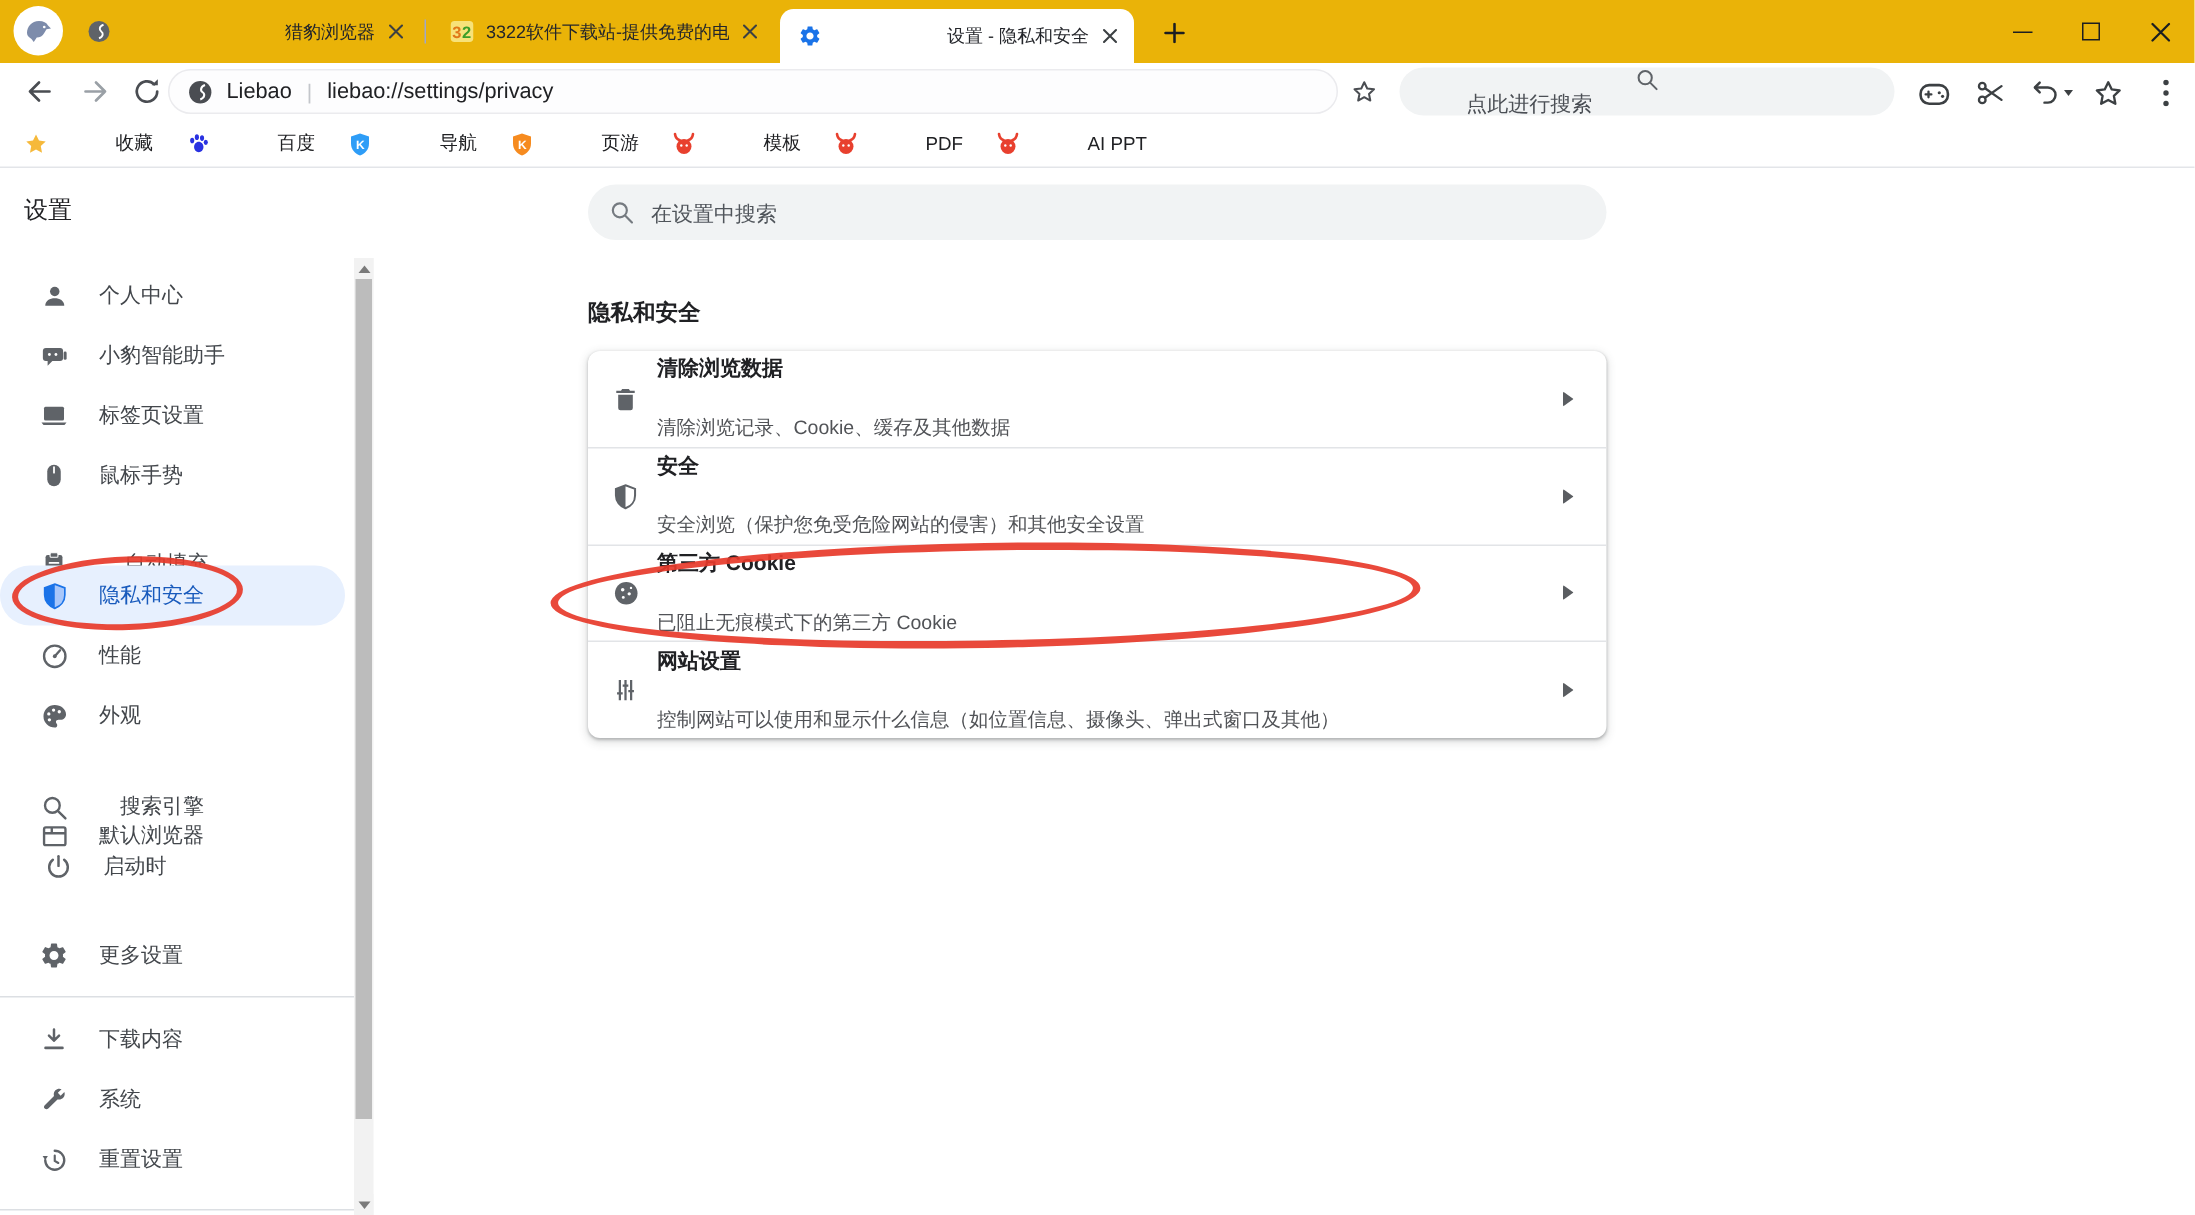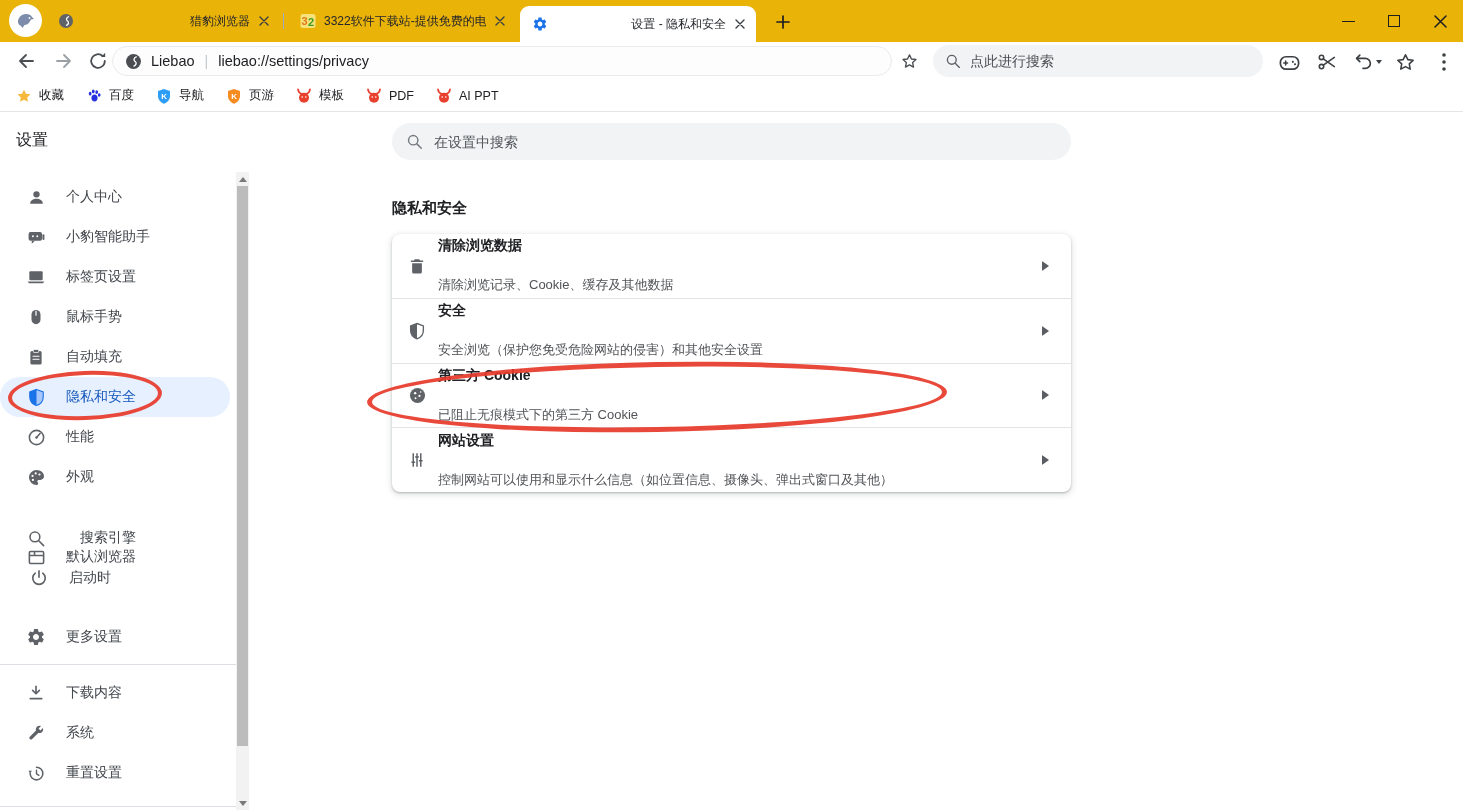--- a/index.html
+++ b/index.html
@@ -23,30 +23,30 @@
   .wc-maxbox { width:12px; height:12px; border:1.4px solid #1c1e21; }
   .wc-minline { width:13px; height:0; border-top:1.6px solid #1c1e21; }
 
   
   #toolbar { position:absolute; left:0; top:42px; width:1463px; height:38px; background:#fff; }
   .navbtn { position:absolute; top:7px; width:24px; height:24px; display:flex; align-items:center; justify-content:center; }
   #omnibox { position:absolute; left:112px; top:4px; width:780px; height:30px; border:1px solid #ebebee; border-radius:16px;
     background:#fdfdfe; display:flex; align-items:center; padding:0 12px; font-size:14.5px; color:#202124; }
   #omnibox .sep { color:#c3c6cb; margin:0 10px; font-size:14px; }
   #searchbox { position:absolute; left:933px; top:3px; width:330px; height:32px; border-radius:16px; background:#f1f3f4;
-    display:flex; align-items:center; padding:0 12px; }
+    display:flex; align-items:center; padding:0 12px;flex-direction:column; }
   #searchbox input { border:none; outline:none; background:transparent; font-size:14px; color:#3c4043; margin-left:9px; width:250px;
     font-family:inherit; }
   #searchbox input::placeholder { color:#4b4f55; opacity:1; }
   .tbicon { position:absolute; top:7px; width:26px; height:26px; display:flex; align-items:center; justify-content:center; }
 
   
   #bookmarks { position:absolute; left:0; top:80px; width:1463px; height:32px; background:#fff;
     border-bottom:1px solid #e3e5e9; display:flex; align-items:center; padding-left:16px; }
-  .bmitem { display:flex; align-items:center; margin-right:22px; font-size:12.5px; color:#202124; }
+  .bmitem { display:flex; align-items:center; margin-right:22px; font-size:12.5px; color:#202124;gap:38px; }
   .bmitem .bmicon { width:16px; height:16px; margin-right:7px; display:flex; align-items:center; justify-content:center; }
 
   
   #sidebar-title { position:absolute; left:16px; top:130px; font-size:16px; color:#202124;text-align:center; }
   .sbitem { position:absolute; left:0; width:230px; height:40px; display:flex; align-items:center; padding-left:26px;
     font-size:14px; color:#43474c; border-radius:0 20px 20px 0; }
   .sbitem .sbicon { width:20px; height:20px; flex:none; display:flex; align-items:center; justify-content:center; }
   .sbitem .sblabel { margin-left:20px; white-space:nowrap; }
   .sbitem.selected { background:#e7f0fe; color:#185abc; border-radius:20px; }
   .sbdivider { position:absolute; left:0; width:236px; height:0; border-top:1px solid #dcdfe3; }
@@ -347,21 +347,21 @@
 </div>
 <div class="sbitem" style="top:297px;">
   <span class="sbicon">
       <svg width="18" height="18" viewBox="0 0 24 24">
         <rect x="6" y="2.5" width="12" height="19" rx="6" fill="#5f6368"></rect>
         <path d="M12 4.5v5" stroke="#fff" stroke-width="1.6" stroke-linecap="round"></path>
       </svg>
     </span>
   <span class="sblabel">鼠标手势</span>
 </div>
-<div class="sbitem" style="top:337px;">
+<div class="sbitem" style="top:356px;gap:17px;">
   <span class="sbicon">
       <svg width="18" height="18" viewBox="0 0 24 24">
         <rect x="4.5" y="4" width="15" height="18" rx="2" fill="#5f6368"></rect>
         <rect x="8.5" y="2" width="7" height="4" rx="1" fill="#5f6368" stroke="#fff" stroke-width="1"></rect>
         <path d="M8 11h8M8 15h8" stroke="#fff" stroke-width="1.5" stroke-linecap="round"></path>
       </svg>
     </span>
   <span class="sblabel">自动填充</span>
 </div>
 <div class="sbitem selected" style="top:377px;">

